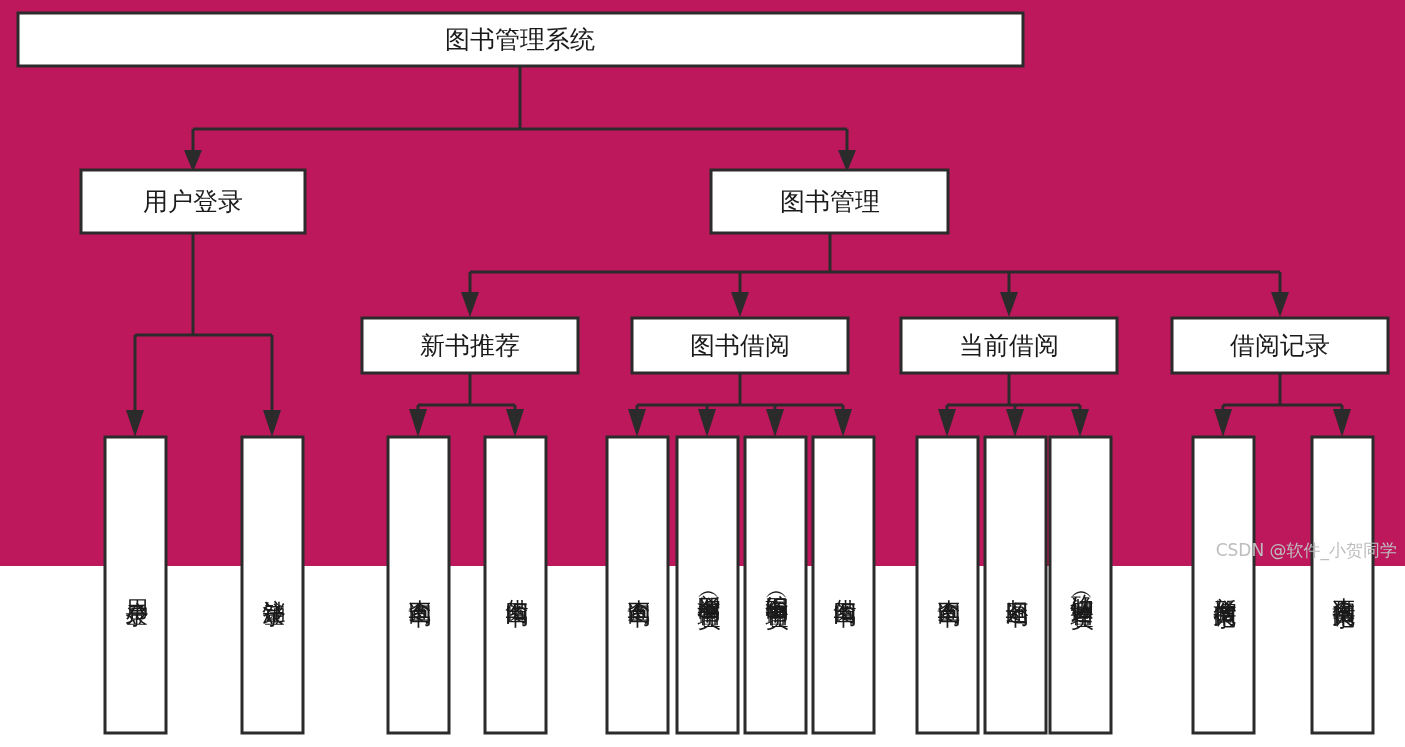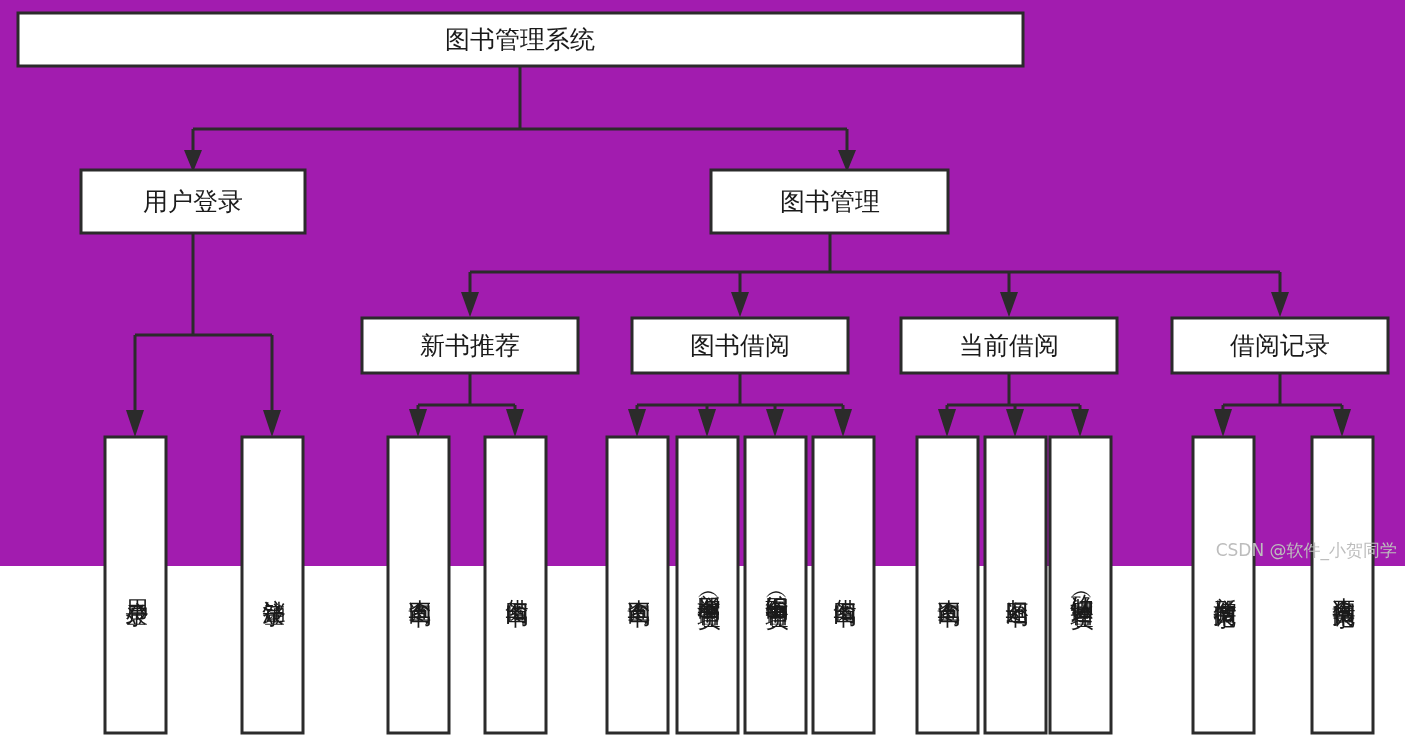--- a/index.html
+++ b/index.html
@@ -1,18 +1,18 @@
 <!DOCTYPE html>
 <html><head>
 <meta charset="utf-8">
 <style>
   html,body{margin:0;padding:0;background:#ffffff;}
   body{width:1405px;height:747px;overflow:hidden;
        font-family:"DejaVu Sans","Liberation Sans",sans-serif;}
-  #stage{position:relative;width:1405px;height:566px;background:#a21caf;}
+  #stage{position:relative;width:1405px;height:566px;background:#be185d;}
   svg#diagram{position:absolute;left:0;top:0;width:1405px;height:747px;display:block;}
   .node-box{fill:#ffffff;stroke:#2b2b2b;stroke-width:3;}
   .link{stroke:#2b2b2b;stroke-width:3;fill:none;}
   .arrow-head{fill:#2b2b2b;stroke:none;}
   .node-label{fill:#1a1a1a;font-family:"DejaVu Sans","Liberation Sans",sans-serif;
               text-anchor:middle;dominant-baseline:middle;}
   .label-h{font-size:25px;}
   .label-v{font-size:23px;writing-mode:vertical-rl;text-orientation:upright;
            letter-spacing:2px;}
   .watermark{position:absolute;right:8px;bottom:4px;color:#bdbdbd;

